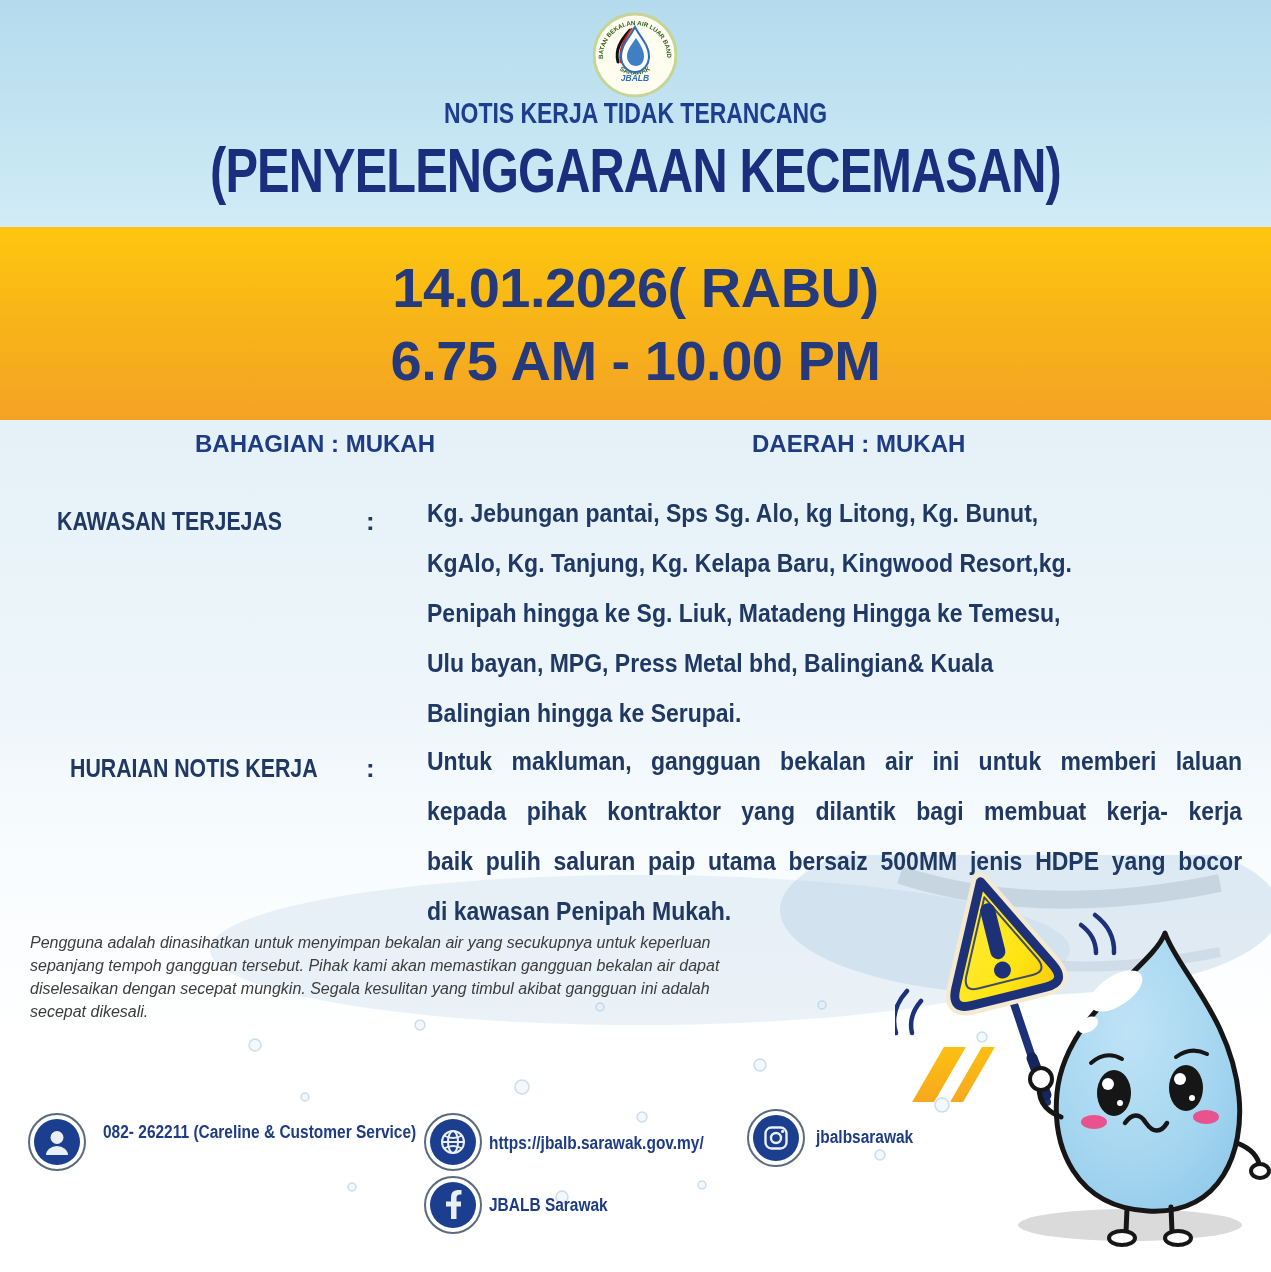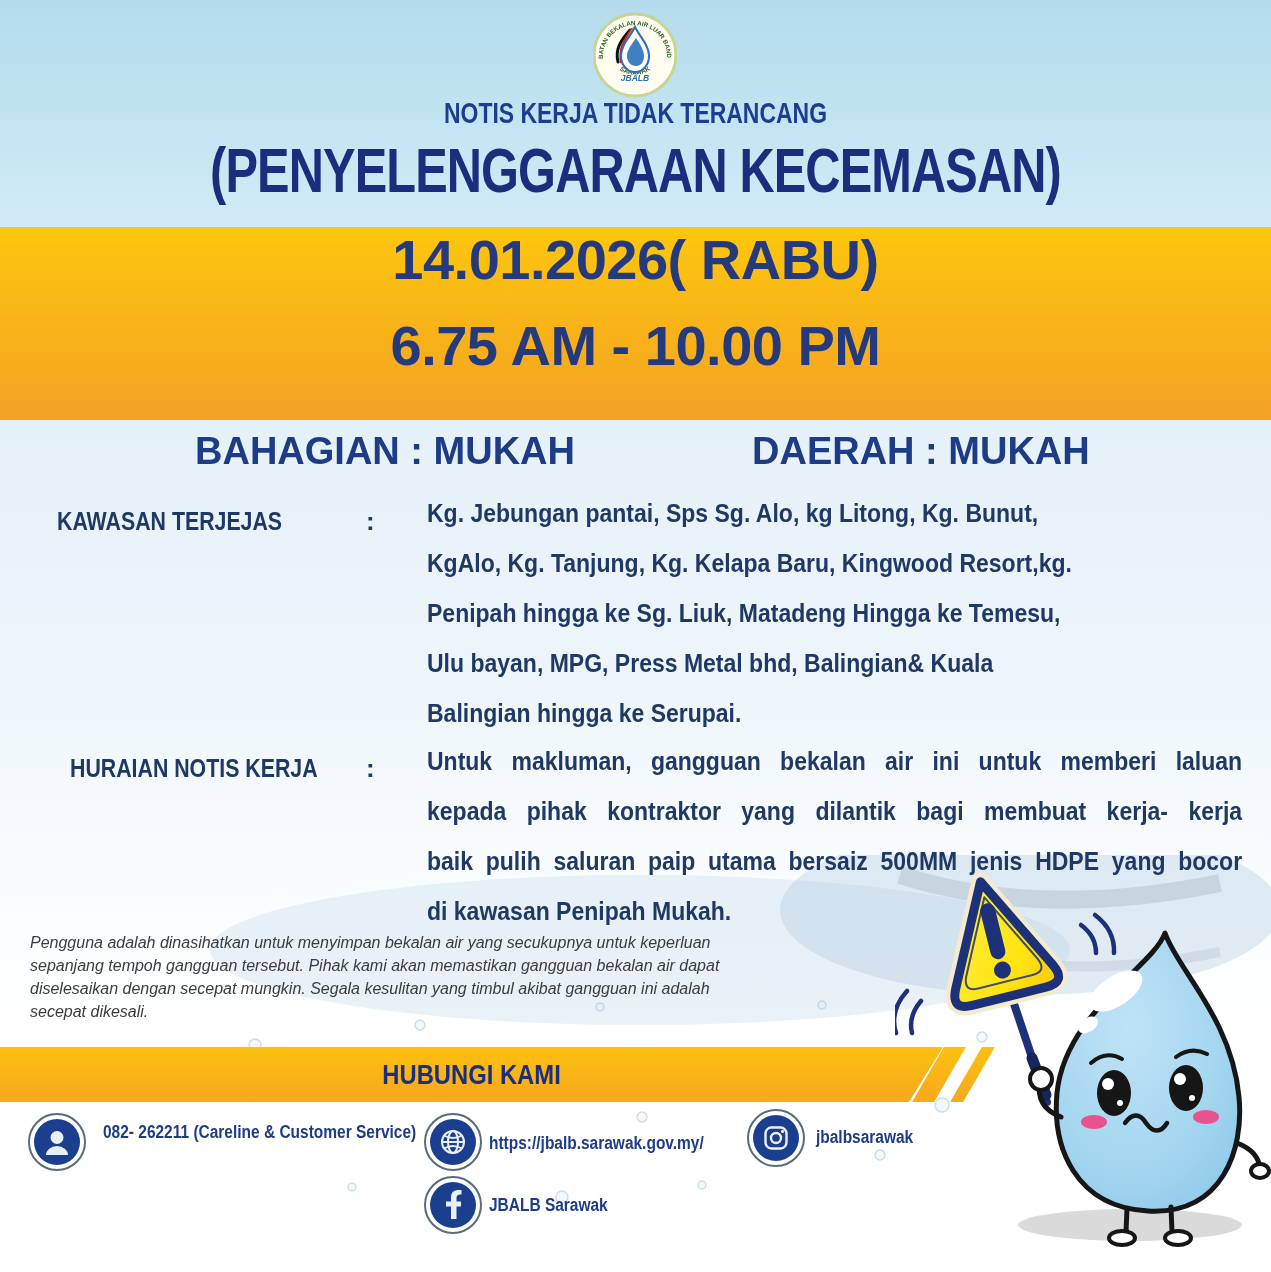--- a/index.html
+++ b/index.html
@@ -13,26 +13,26 @@
   .logo{position:absolute;left:593px;top:12px;width:84px;height:86px;}
   .subtitle{position:absolute;left:0;top:97px;width:100%;text-align:center;
     font-size:28px;font-weight:bold;color:#1d3d8f;
     transform:scale(0.82,1.05);transform-origin:center top;}
   .main-title{position:absolute;left:0;top:133px;width:100%;text-align:center;
     font-size:56px;font-weight:bold;color:#1b2d7d;letter-spacing:-1px;
     transform:scale(0.87,1.14);transform-origin:center top;}
   
   .banner{position:absolute;left:0;top:227px;width:100%;height:193px;
     background:linear-gradient(180deg,#fdc60e 0%,#f8b219 55%,#f4a226 100%);
-    display:flex;flex-direction:column;align-items:center;justify-content:flex-start;gap:21px;}
+    display:flex;flex-direction:column;align-items:center;justify-content:center;gap:8px;}
   .banner-line{font-size:56px;font-weight:bold;color:#243a7c;letter-spacing:-0.5px;}
   
   .mid{position:absolute;left:0;top:420px;width:100%;height:627px;
     background:linear-gradient(180deg,#e5f1f8 0%,#ecf5fa 40%,#f9fcfe 72%,#ffffff 100%);}
-  .region{position:absolute;font-size:38px;font-weight:bold;color:#1e3c85;}
+  .region{position:absolute;font-size:24px;font-weight:bold;color:#1e3c85;}
   .region.bahagian{left:195px;top:430px;}
   .region.daerah{left:752px;top:430px;}
   .sec-label{position:absolute;font-size:26px;font-weight:bold;color:#1f3864;
     transform:scaleX(0.82);transform-origin:left top;white-space:nowrap;}
   .sec-colon{position:absolute;font-size:26px;font-weight:bold;color:#1f3864;}
   .body-lines{position:absolute;transform:scaleX(0.92);transform-origin:left top;
     color:#1f3864;font-weight:bold;font-size:25px;}
   .body-lines .bline{height:50px;line-height:50px;white-space:nowrap;}
   .body-lines .jline{height:50px;line-height:50px;text-align:justify;text-align-last:justify;}
   .body-lines .jlast{height:50px;line-height:50px;text-align:left;}
@@ -150,23 +150,20 @@
     <div class="jlast">di kawasan Penipah Mukah.</div>
   </div>
 
   <div class="disclaimer">
     <div class="dline">Pengguna adalah dinasihatkan untuk menyimpan bekalan air yang secukupnya untuk keperluan</div>
     <div class="dline">sepanjang tempoh gangguan tersebut. Pihak kami akan memastikan gangguan bekalan air dapat</div>
     <div class="dline">diselesaikan dengan secepat mungkin. Segala kesulitan yang timbul akibat gangguan ini adalah</div>
     <div class="dline">secepat dikesali.</div>
   </div>
 
-  <div class="contact-banner">
-    <div class="contact-heading">HUBUNGI KAMI</div>
-  </div>
   <div class="stripe s1"></div>
   <div class="stripe s2"></div>
 
   <div class="contact-icon" style="left:28px;top:1113px;">
     <div class="inner">
       <svg width="34" height="34" viewBox="-17 -17 34 34">
         <circle cx="0" cy="-4.5" r="6.5" fill="#e9eff7"></circle>
         <path d="M-11,13 a11,9 0 0 1 22,0 z" fill="#e9eff7"></path>
       </svg>
     </div>

